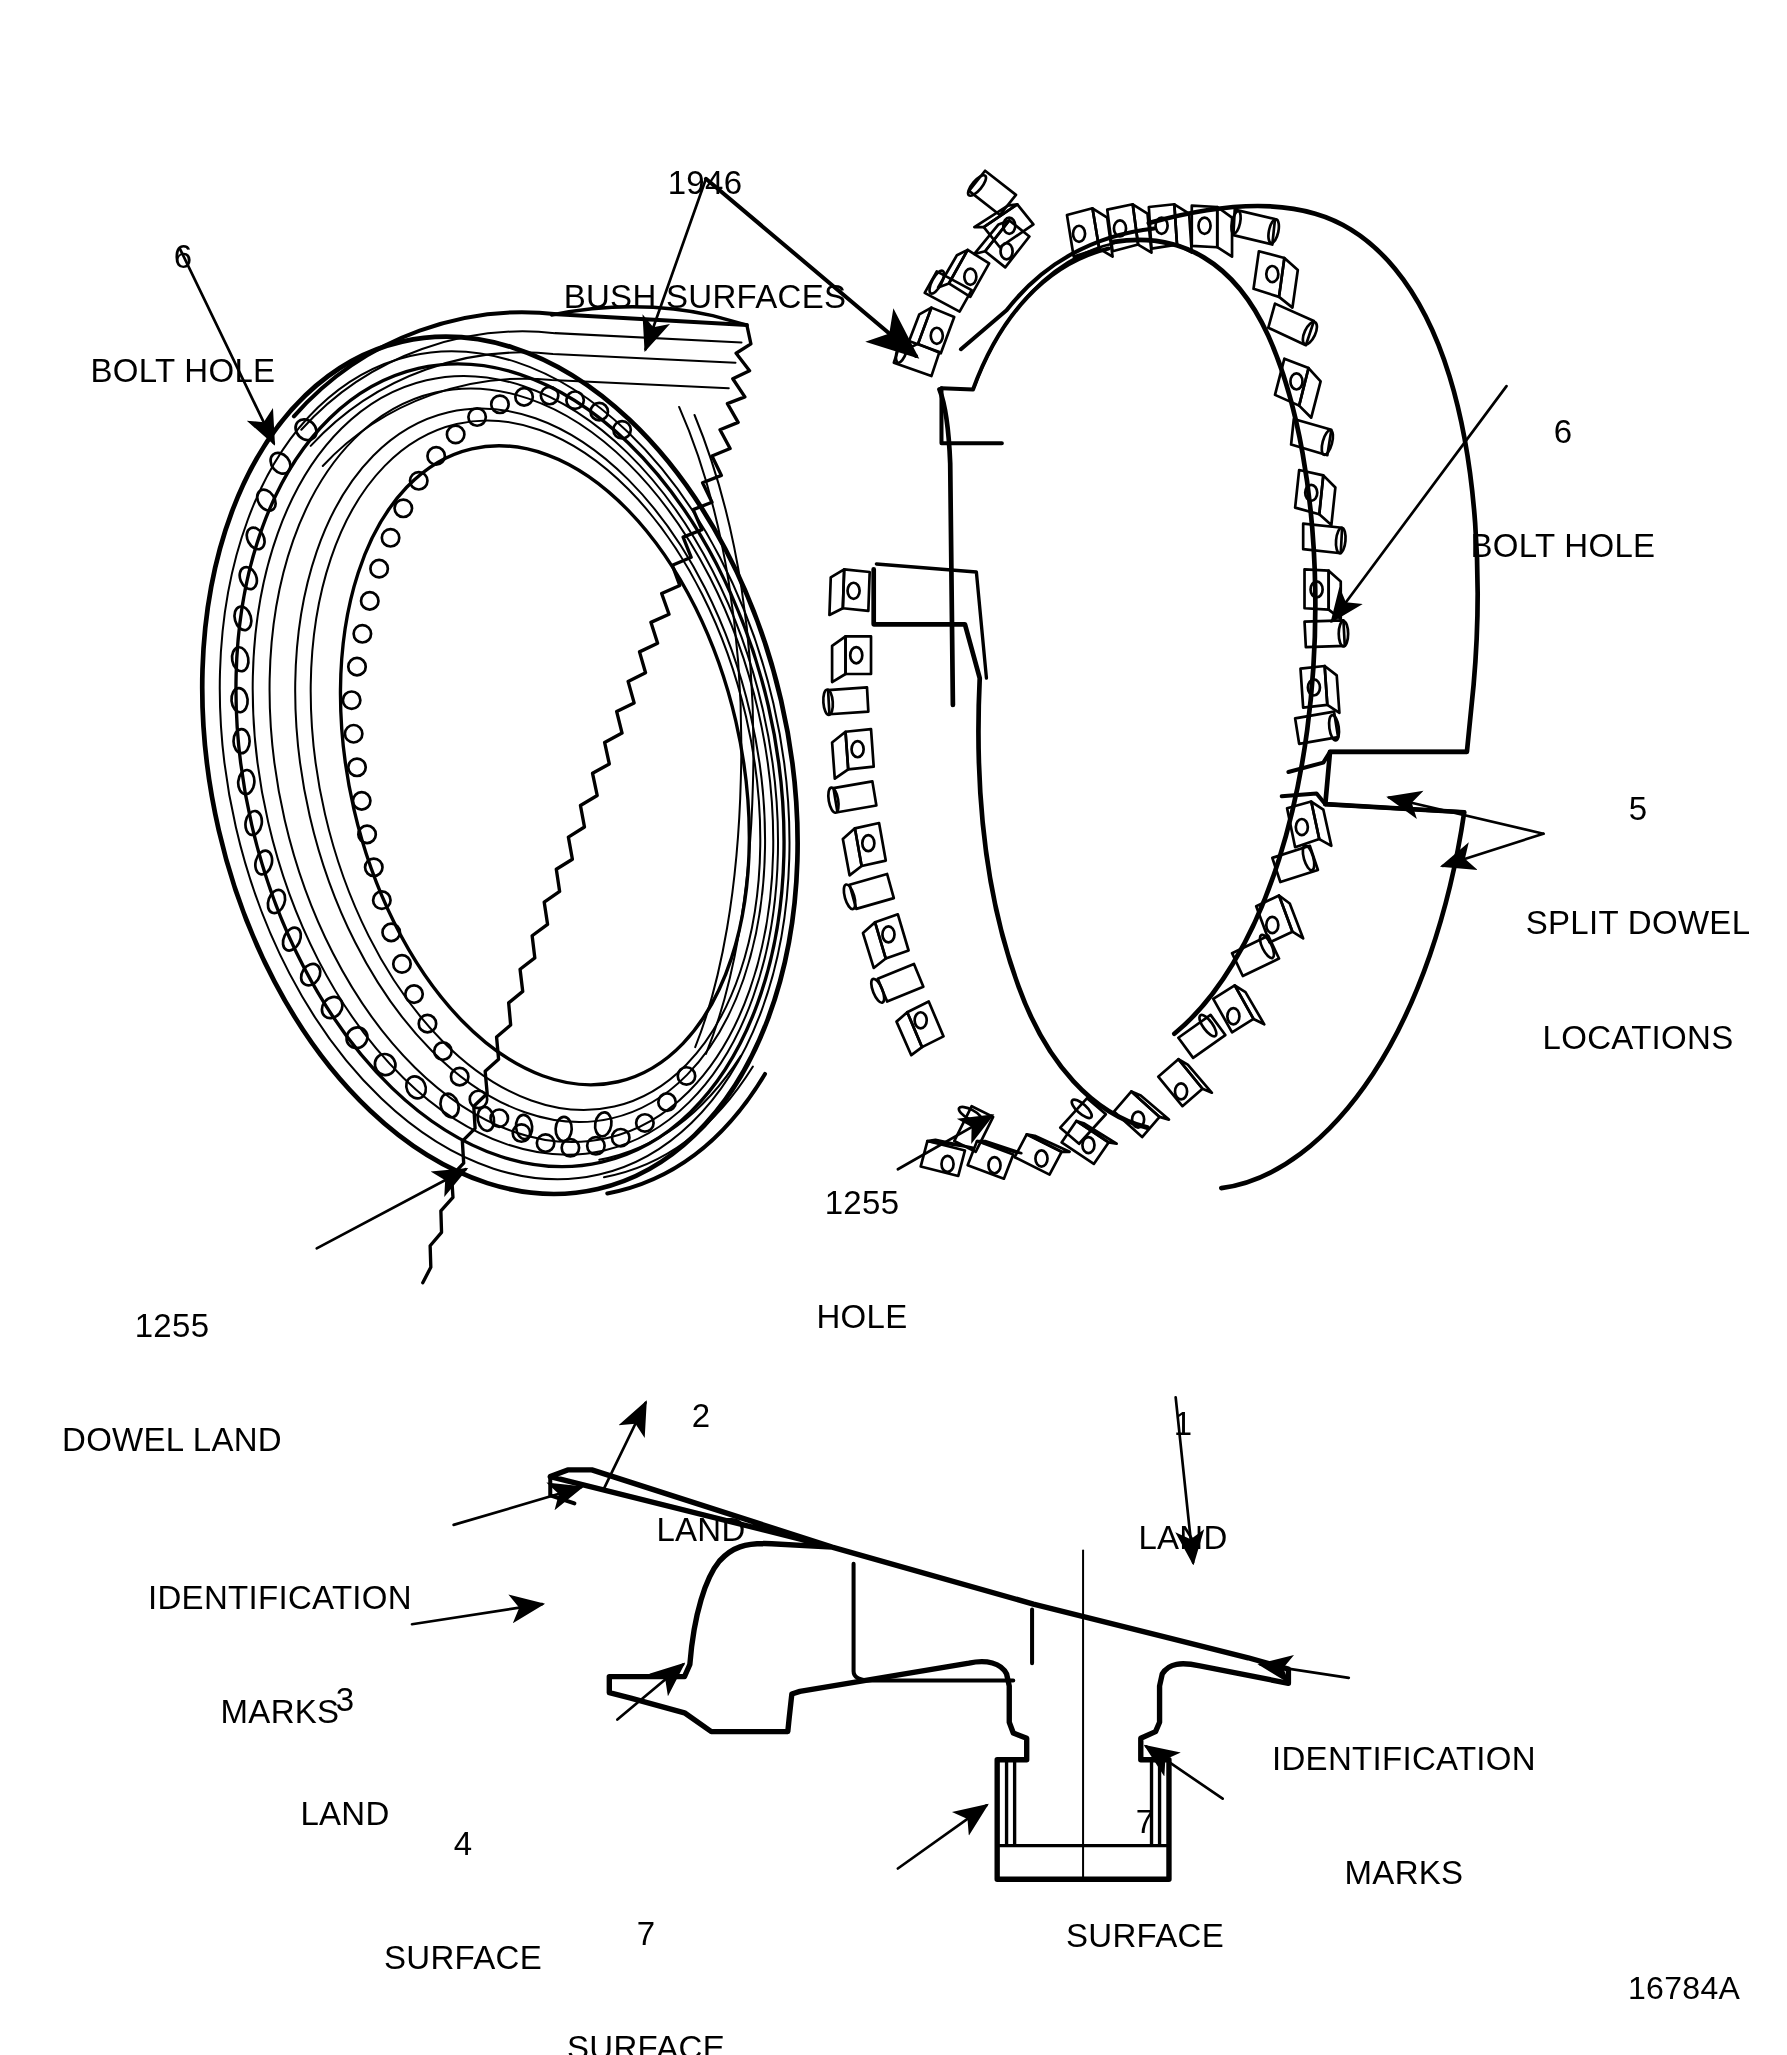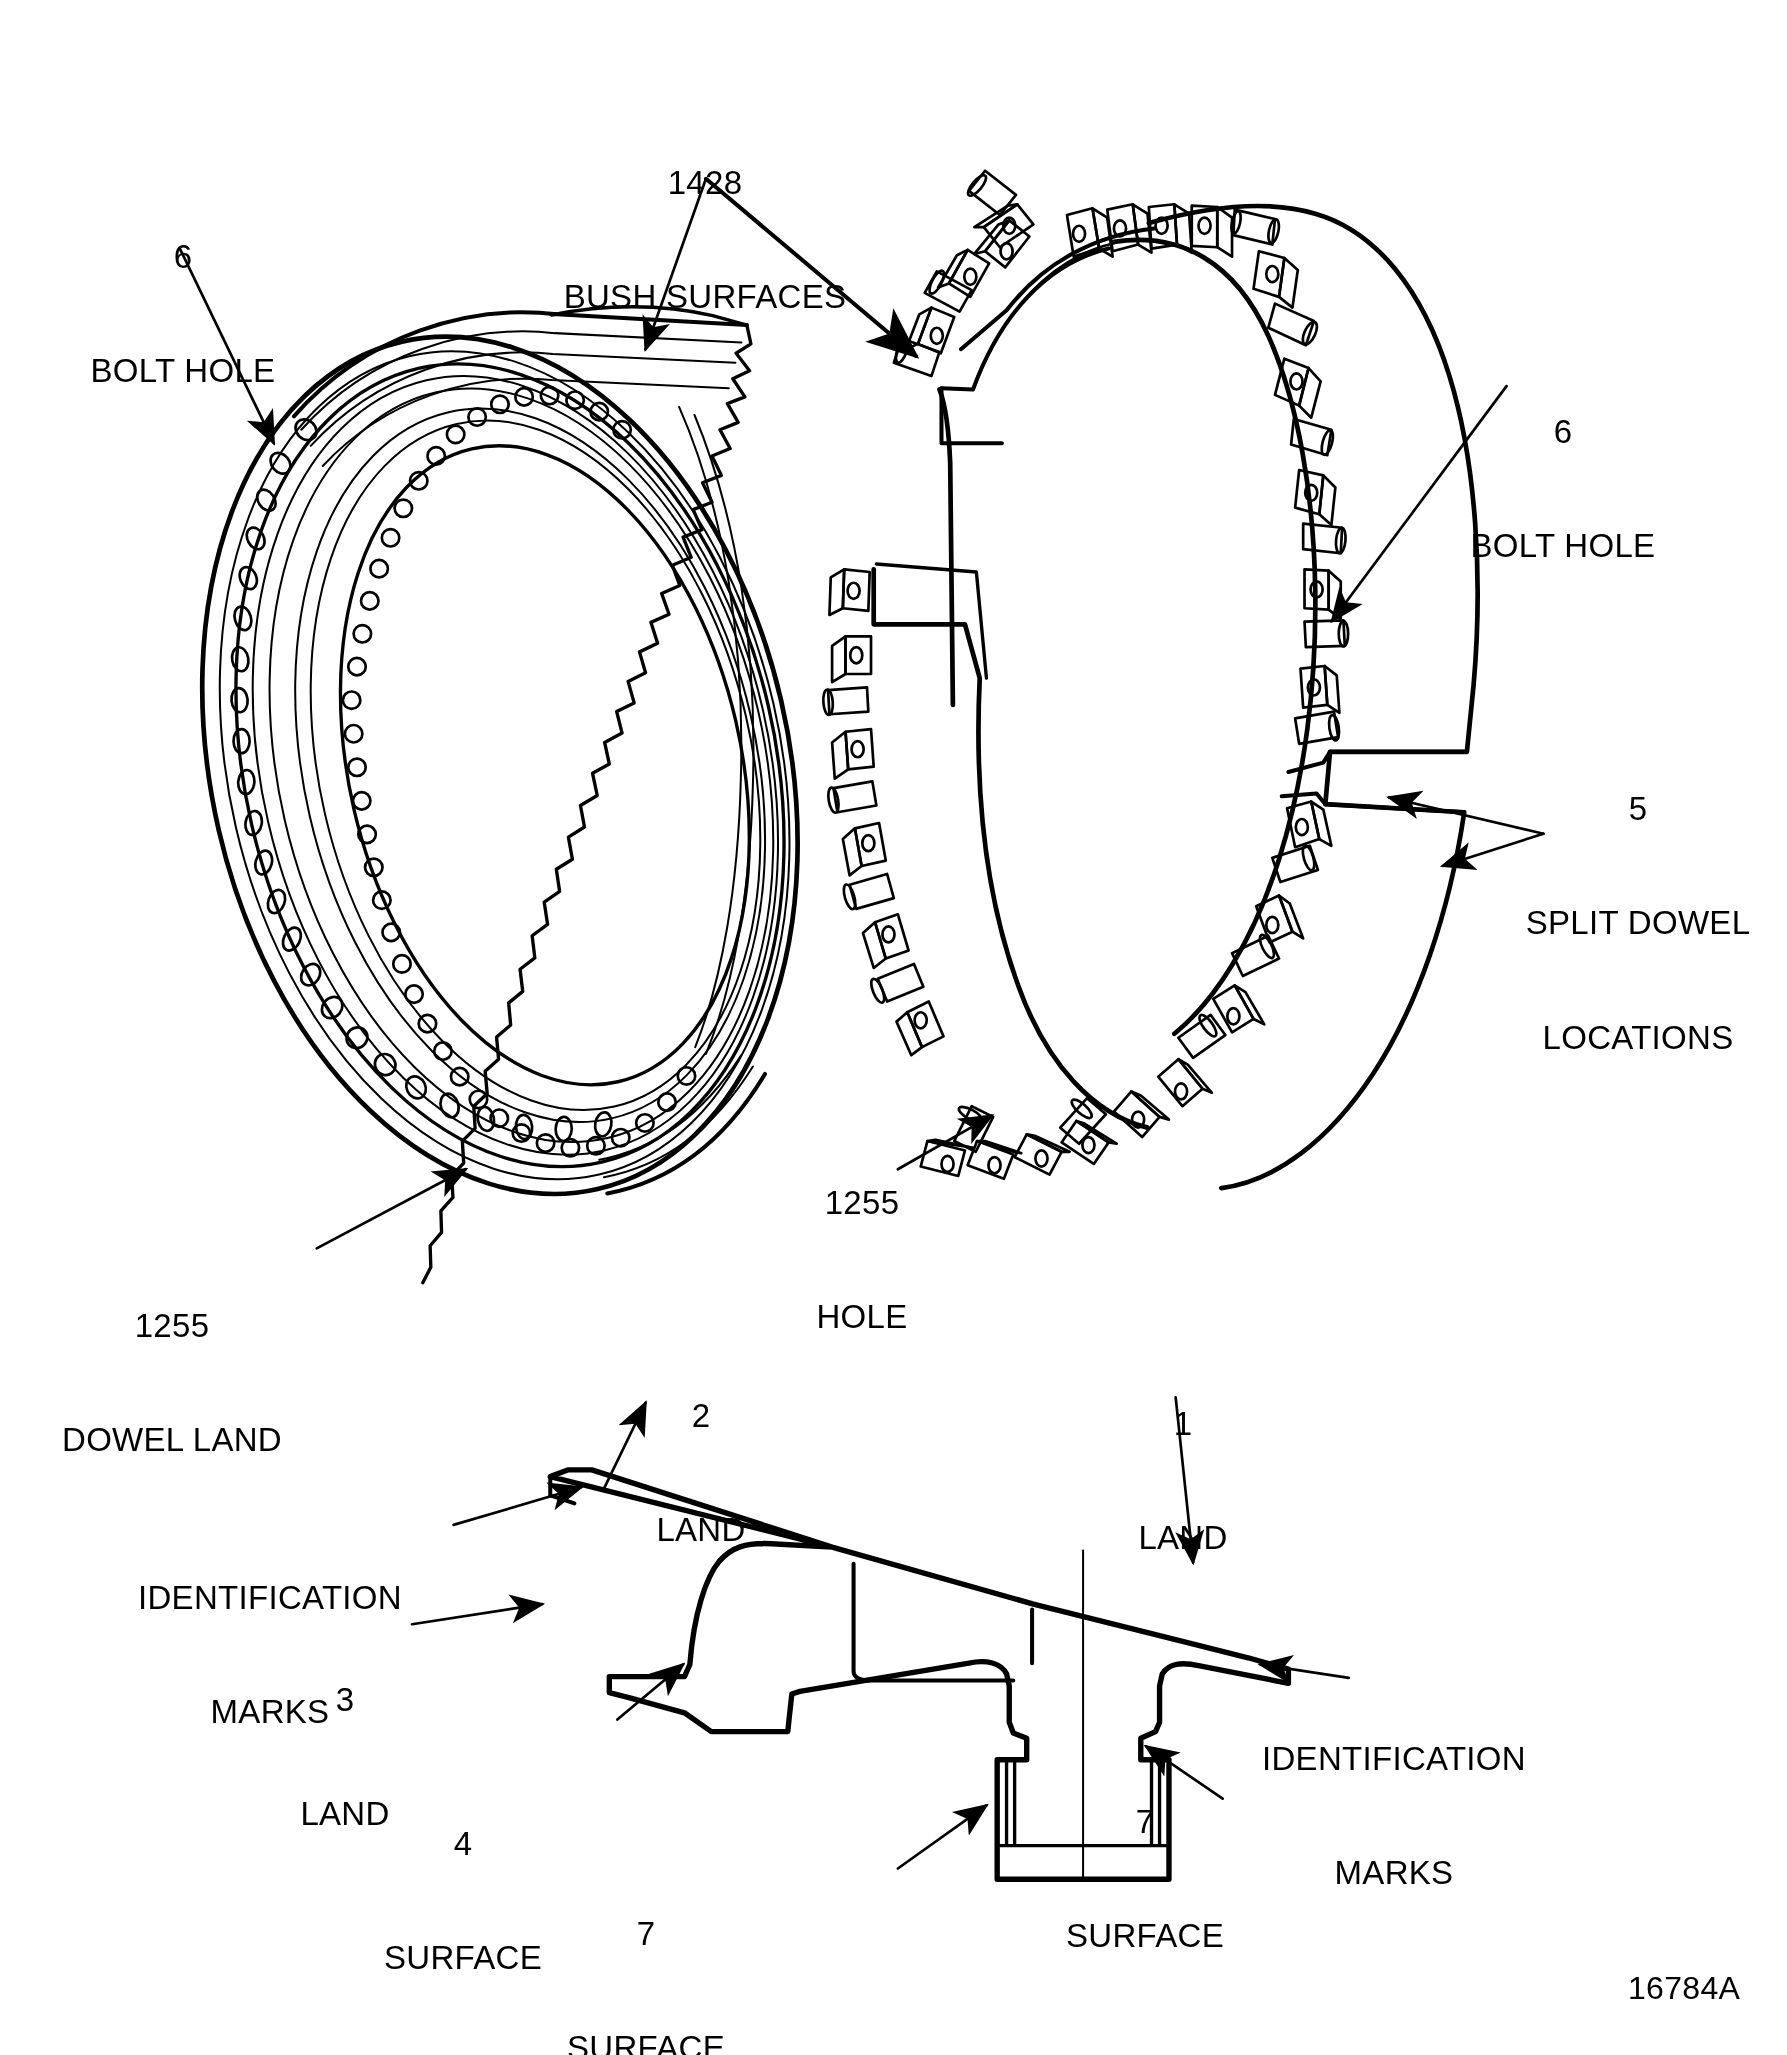--- a/index.html
+++ b/index.html
@@ -27,21 +27,21 @@
   .cal {
     position: absolute;
     color: #000000;
     font-family: "Liberation Sans", sans-serif;
     font-size: 33px;
     line-height: 1.16;
     letter-spacing: 0.3px;
     white-space: pre;
   }
   .cal.ctr  { text-align: center; transform: translateX(-50%); }
-  .cal.lft  { text-align: left; }
+  .cal.lft  { text-align: left; margin-left: 10px; }
   .dwg-no {
     position: absolute;
     color: #000;
     font-family: "Liberation Sans", sans-serif;
     font-size: 32px;
     letter-spacing: 0.3px;
     white-space: pre;
   }
 </style>
 </head>
@@ -520,21 +520,21 @@
       </g>
     </g>
   </svg>
 
   <div class="cal ctr" style="left:183px; top:161px;">
     <div>6</div>
     <div>BOLT HOLE</div>
   </div>
 
   <div class="cal ctr" style="left:705px; top:87px;">
-    <div>1428</div>
+    <div>1946</div>
     <div>BUSH SURFACES</div>
   </div>
 
   <div class="cal ctr" style="left:1563px; top:336px;">
     <div>6</div>
     <div>BOLT HOLE</div>
   </div>
 
   <div class="cal ctr" style="left:1638px; top:713px;">
     <div>5</div>

